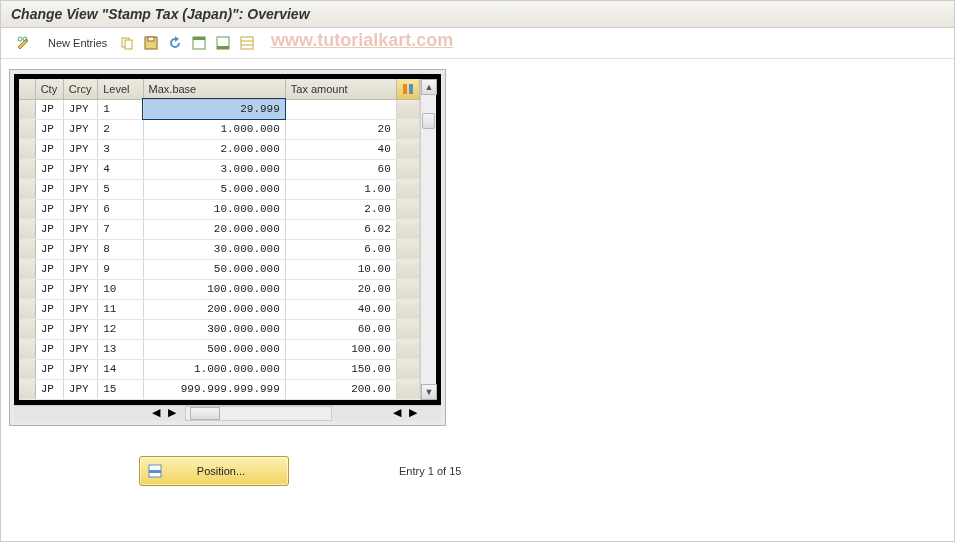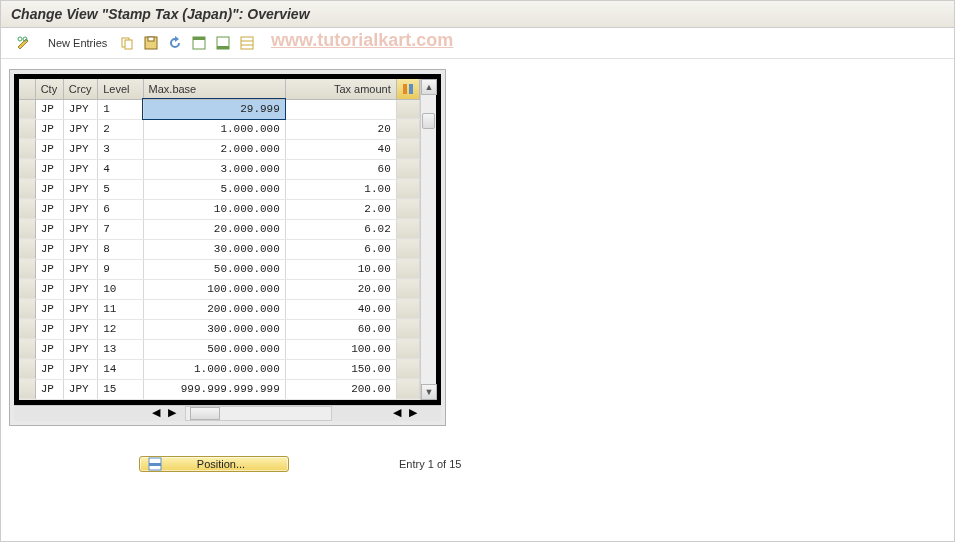--- a/index.html
+++ b/index.html
@@ -150,21 +150,21 @@
       align-items:center;
       gap: 110px;
     }
     .pos-btn {
       display:flex;
       align-items:center;
       gap:0;
       background: linear-gradient(to bottom,#fdf1b2,#f2d462);
       border:1px solid #b29a3a;
       border-radius:3px;
-      height:16px;
+      height:30px;
       width:150px;
       padding:0 8px;
       cursor:pointer;
       justify-content:flex-start;
       box-shadow: inset 0 0 0 1px rgba(255,255,255,0.6);
     }
     .pos-btn span.lbl { flex:1; text-align:center; color:#222; }
     .entry-text { color:#333; }
     svg { display:block; }
   </style>
@@ -227,21 +227,21 @@
   <div class="table-wrap">
     <div class="grid" style="padding-right:16px;">
       <table>
         <thead>
           <tr>
             <th class="rowhdr"></th>
             <th class="col-cty">Cty</th>
             <th class="col-crcy">Crcy</th>
             <th class="col-level">Level</th>
             <th class="col-max" style="text-align:left;margin-top:20px;">Max.base</th>
-            <th class="col-tax" style="text-align:right;">Tax amount</th>
+            <th class="col-tax" style="text-align:left;">Tax amount</th>
             <th class="settings-th">
               <svg width="12" height="12">
                   <rect x="1" y="1" width="4" height="10" fill="#e08a2c"></rect>
                   <rect x="7" y="1" width="4" height="10" fill="#5b8fc9"></rect>
                 </svg>
             </th>
           </tr>
         </thead>
         <tbody id="tbody">
             <tr>

